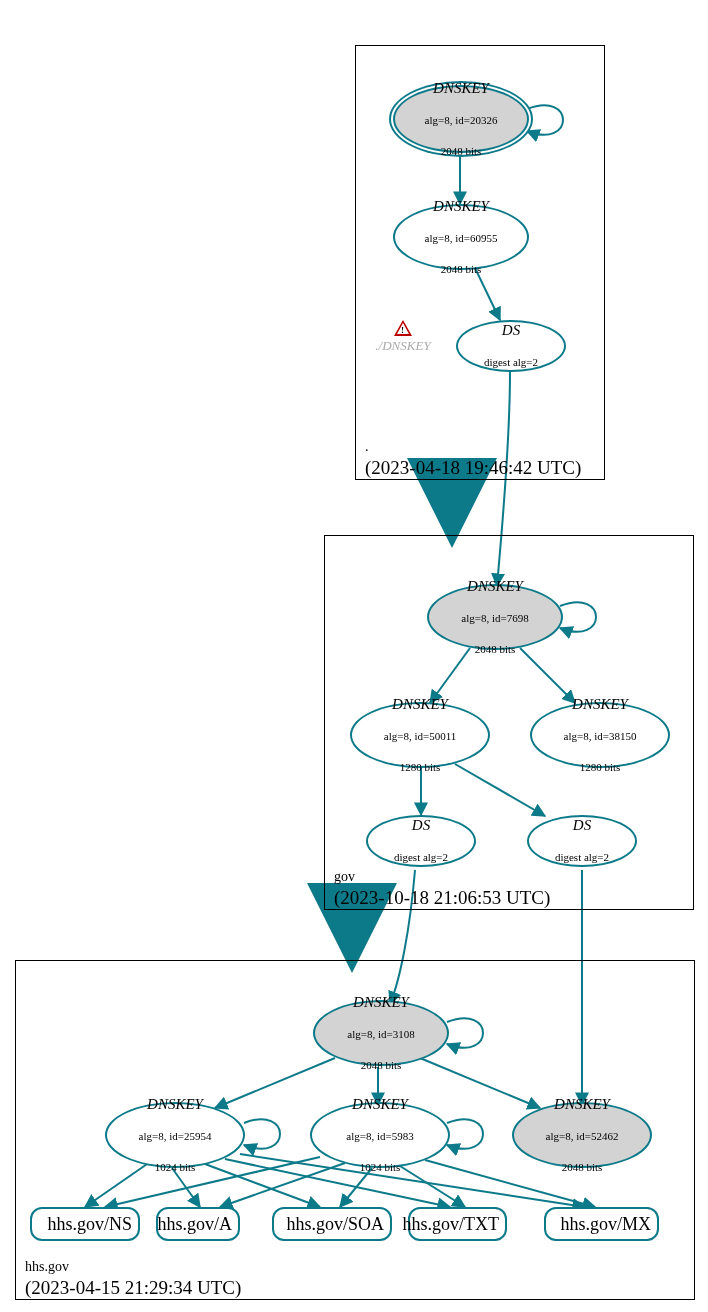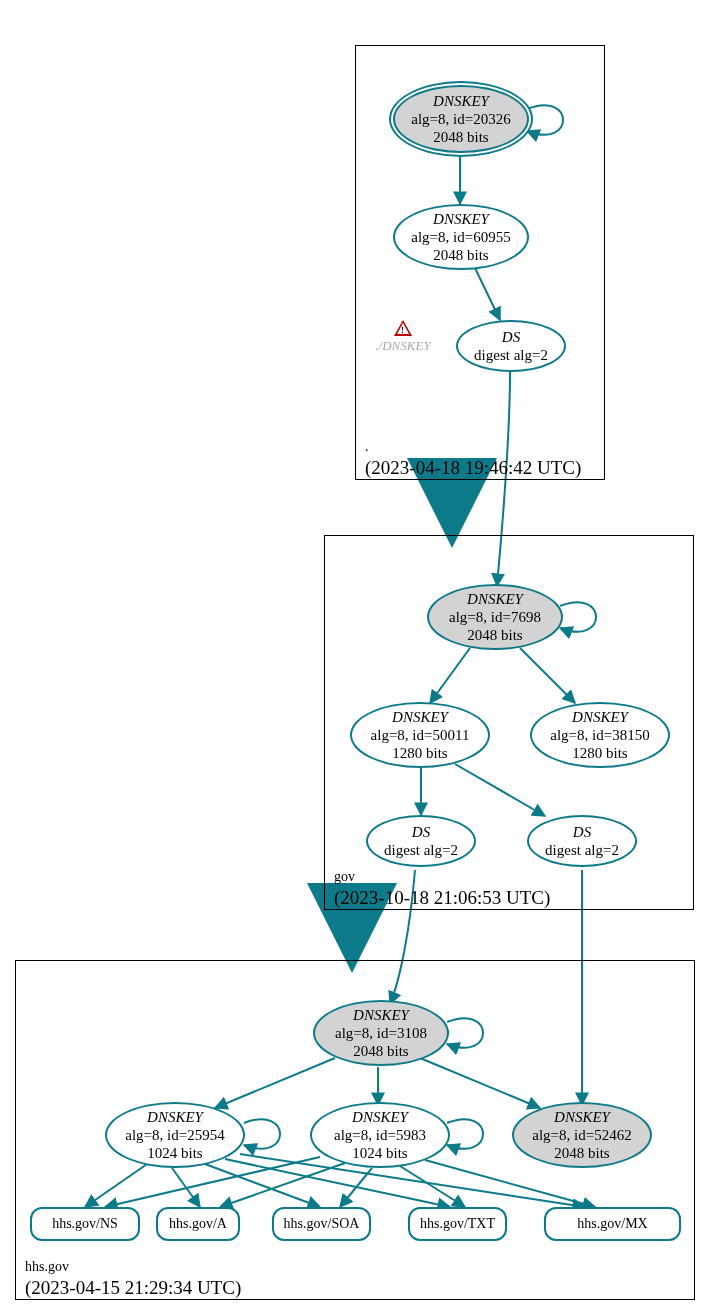--- a/index.html
+++ b/index.html
@@ -40,34 +40,36 @@
     box-sizing: border-box;
   }
   .node.ksk {
     background: #d3d3d3;
   }
   .node .title {
     font-size: 15px;
     font-style: italic;
   }
   .node .sub {
-    font-size: 15px;
+    font-size: 11px;
     line-height: 1.2;
+    margin-top: 17px;
   }
   .ellipse {
     border-radius: 50%;
   }
   .double-border {
     box-shadow: 0 0 0 2px white, 0 0 0 4px #0d7a8a;
   }
   .rrset {
     border-radius: 12px;
-    font-size: 14px;
+    font-size: 18px;
     padding: 0 6px;
     height: 34px;
+    align-items: flex-end;
   }
   .warn {
     position: absolute;
     color: #aaa;
     font-style: italic;
     font-size: 13px;
     text-align: center;
   }
   .warn-tri {
     width: 0; height: 0;
@@ -260,21 +262,21 @@
   <div class="sub">alg=8, id=52462</div>
   <div class="sub">2048 bits</div>
 </div>
 
 <div class="node rrset" style="left:30px; top:1207px; width:110px;">
   <span>hhs.gov/NS</span>
 </div>
 <div class="node rrset" style="left:156px; top:1207px; width:84px;">
   <span>hhs.gov/A</span>
 </div>
-<div class="node rrset" style="left:272px; top:1207px; width:99px;">
+<div class="node rrset" style="left:272px; top:1207px; width:120px;">
   <span>hhs.gov/SOA</span>
 </div>
 <div class="node rrset" style="left:408px; top:1207px; width:99px;">
   <span>hhs.gov/TXT</span>
 </div>
-<div class="node rrset" style="left:544px; top:1207px; width:137px;">
+<div class="node rrset" style="left:544px; top:1207px; width:115px;">
   <span>hhs.gov/MX</span>
 </div>
 
 </body></html>

